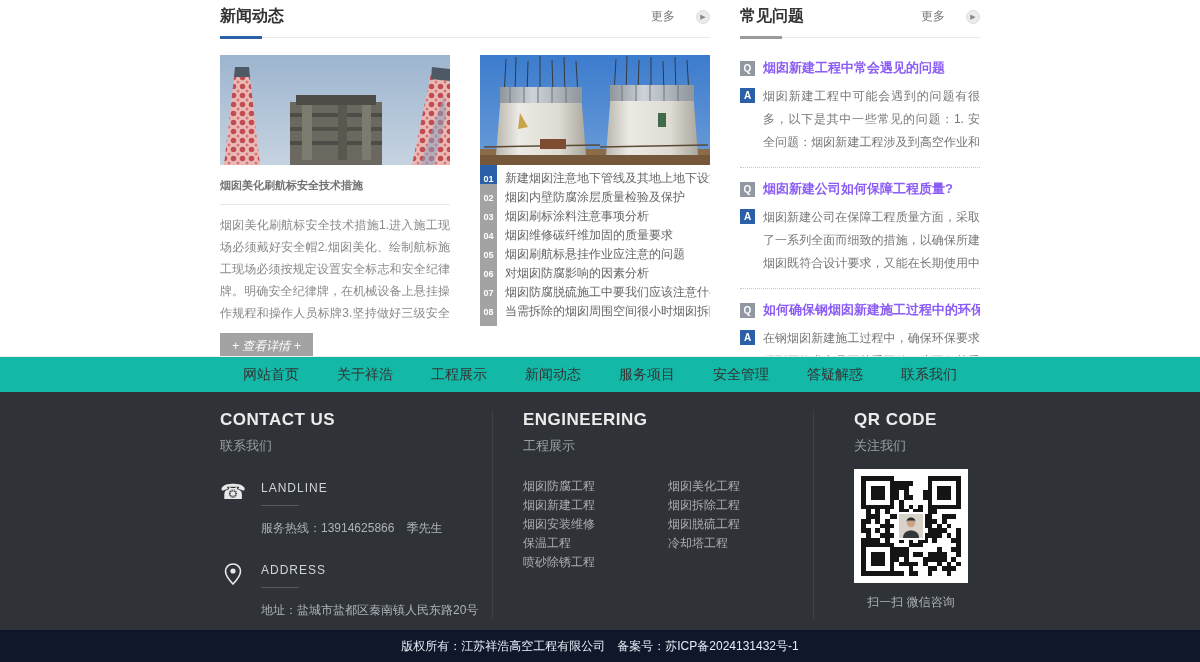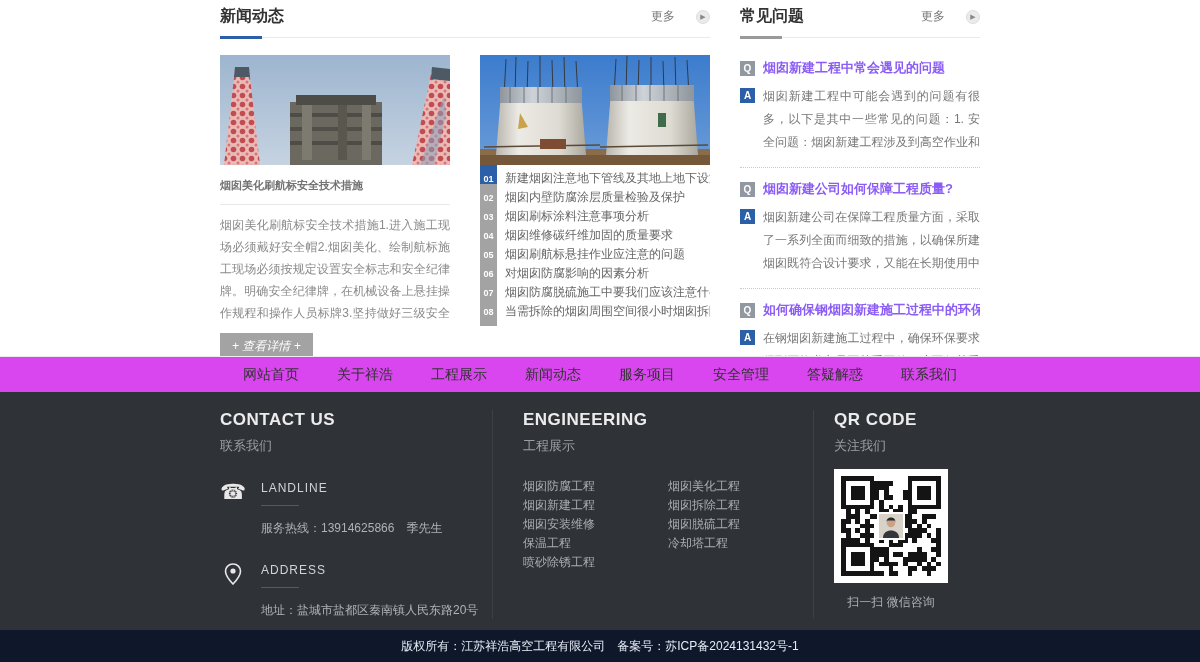--- a/index.html
+++ b/index.html
@@ -40,28 +40,28 @@
   .faq-item { border-bottom:1px dotted #c9c9c9; padding-bottom:13px; margin-bottom:12px; }
   .faq-q { display:flex; gap:8px; align-items:center; cursor:pointer; }
   .qa-badge { flex:0 0 15px; height:15px; font-size:10px; font-weight:bold; color:#fff; display:flex; align-items:center; justify-content:center; }
   .q-badge { background:#9298a2; }
   .a-badge { background:#2b5fa8; }
   .q-text { font-size:13px; font-weight:bold; color:#8b5cf6; white-space:nowrap; overflow:hidden; }
   .faq-a { display:flex; gap:8px; margin-top:8px; align-items:flex-start; }
   .faq-a .qa-badge { margin-top:3px; }
   .a-text { font-size:12px; color:#777; line-height:23px; text-align:justify; max-height:69px; overflow:hidden; }
 
-  .nav-bar { border-top:1px solid #ececec; background:#d946ef; height:36px; display:flex; align-items:center; justify-content:center; gap:38px; }
+  .nav-bar { border-top:1px solid #ececec; background:#14b8a6; height:36px; display:flex; align-items:center; justify-content:center; gap:38px; }
   .nav-item { font-size:14px; color:#333; cursor:pointer; white-space:nowrap; }
 
   .footer { background:#2f3237; height:238px; padding-top:18px; }
   .footer-flex { display:flex; align-items:stretch; min-height:206px; }
   .f-col-contact { width:272px; }
   .f-col-eng { width:321px; padding-left:30px; border-left:1px solid #3d4046; }
-  .f-col-qr { flex:1; padding-left:20px; border-left:1px solid #3d4046; }
+  .f-col-qr { flex:1; padding-left:40px; border-left:1px solid #3d4046; }
   .f-title-en { font-size:17px; font-weight:bold; color:#ececec; letter-spacing:.5px; }
   .f-title-cn { font-size:13px; color:#9aa0a6; margin-top:7px; }
 
   .contact-block { display:flex; gap:15px; margin-top:26px; }
   .contact-icon { width:26px; color:#e8e8e8; font-size:21px; line-height:22px; text-align:center; }
   .ci-label { font-size:12px; color:#d0d4d9; letter-spacing:1px; }
   .ci-uline { width:38px; border-bottom:1px solid #565a60; margin-top:10px; }
   .ci-val { font-size:12px; color:#aeb3b9; margin-top:14px; white-space:nowrap; }
 
   .eng-links { display:flex; margin-top:25px; }

